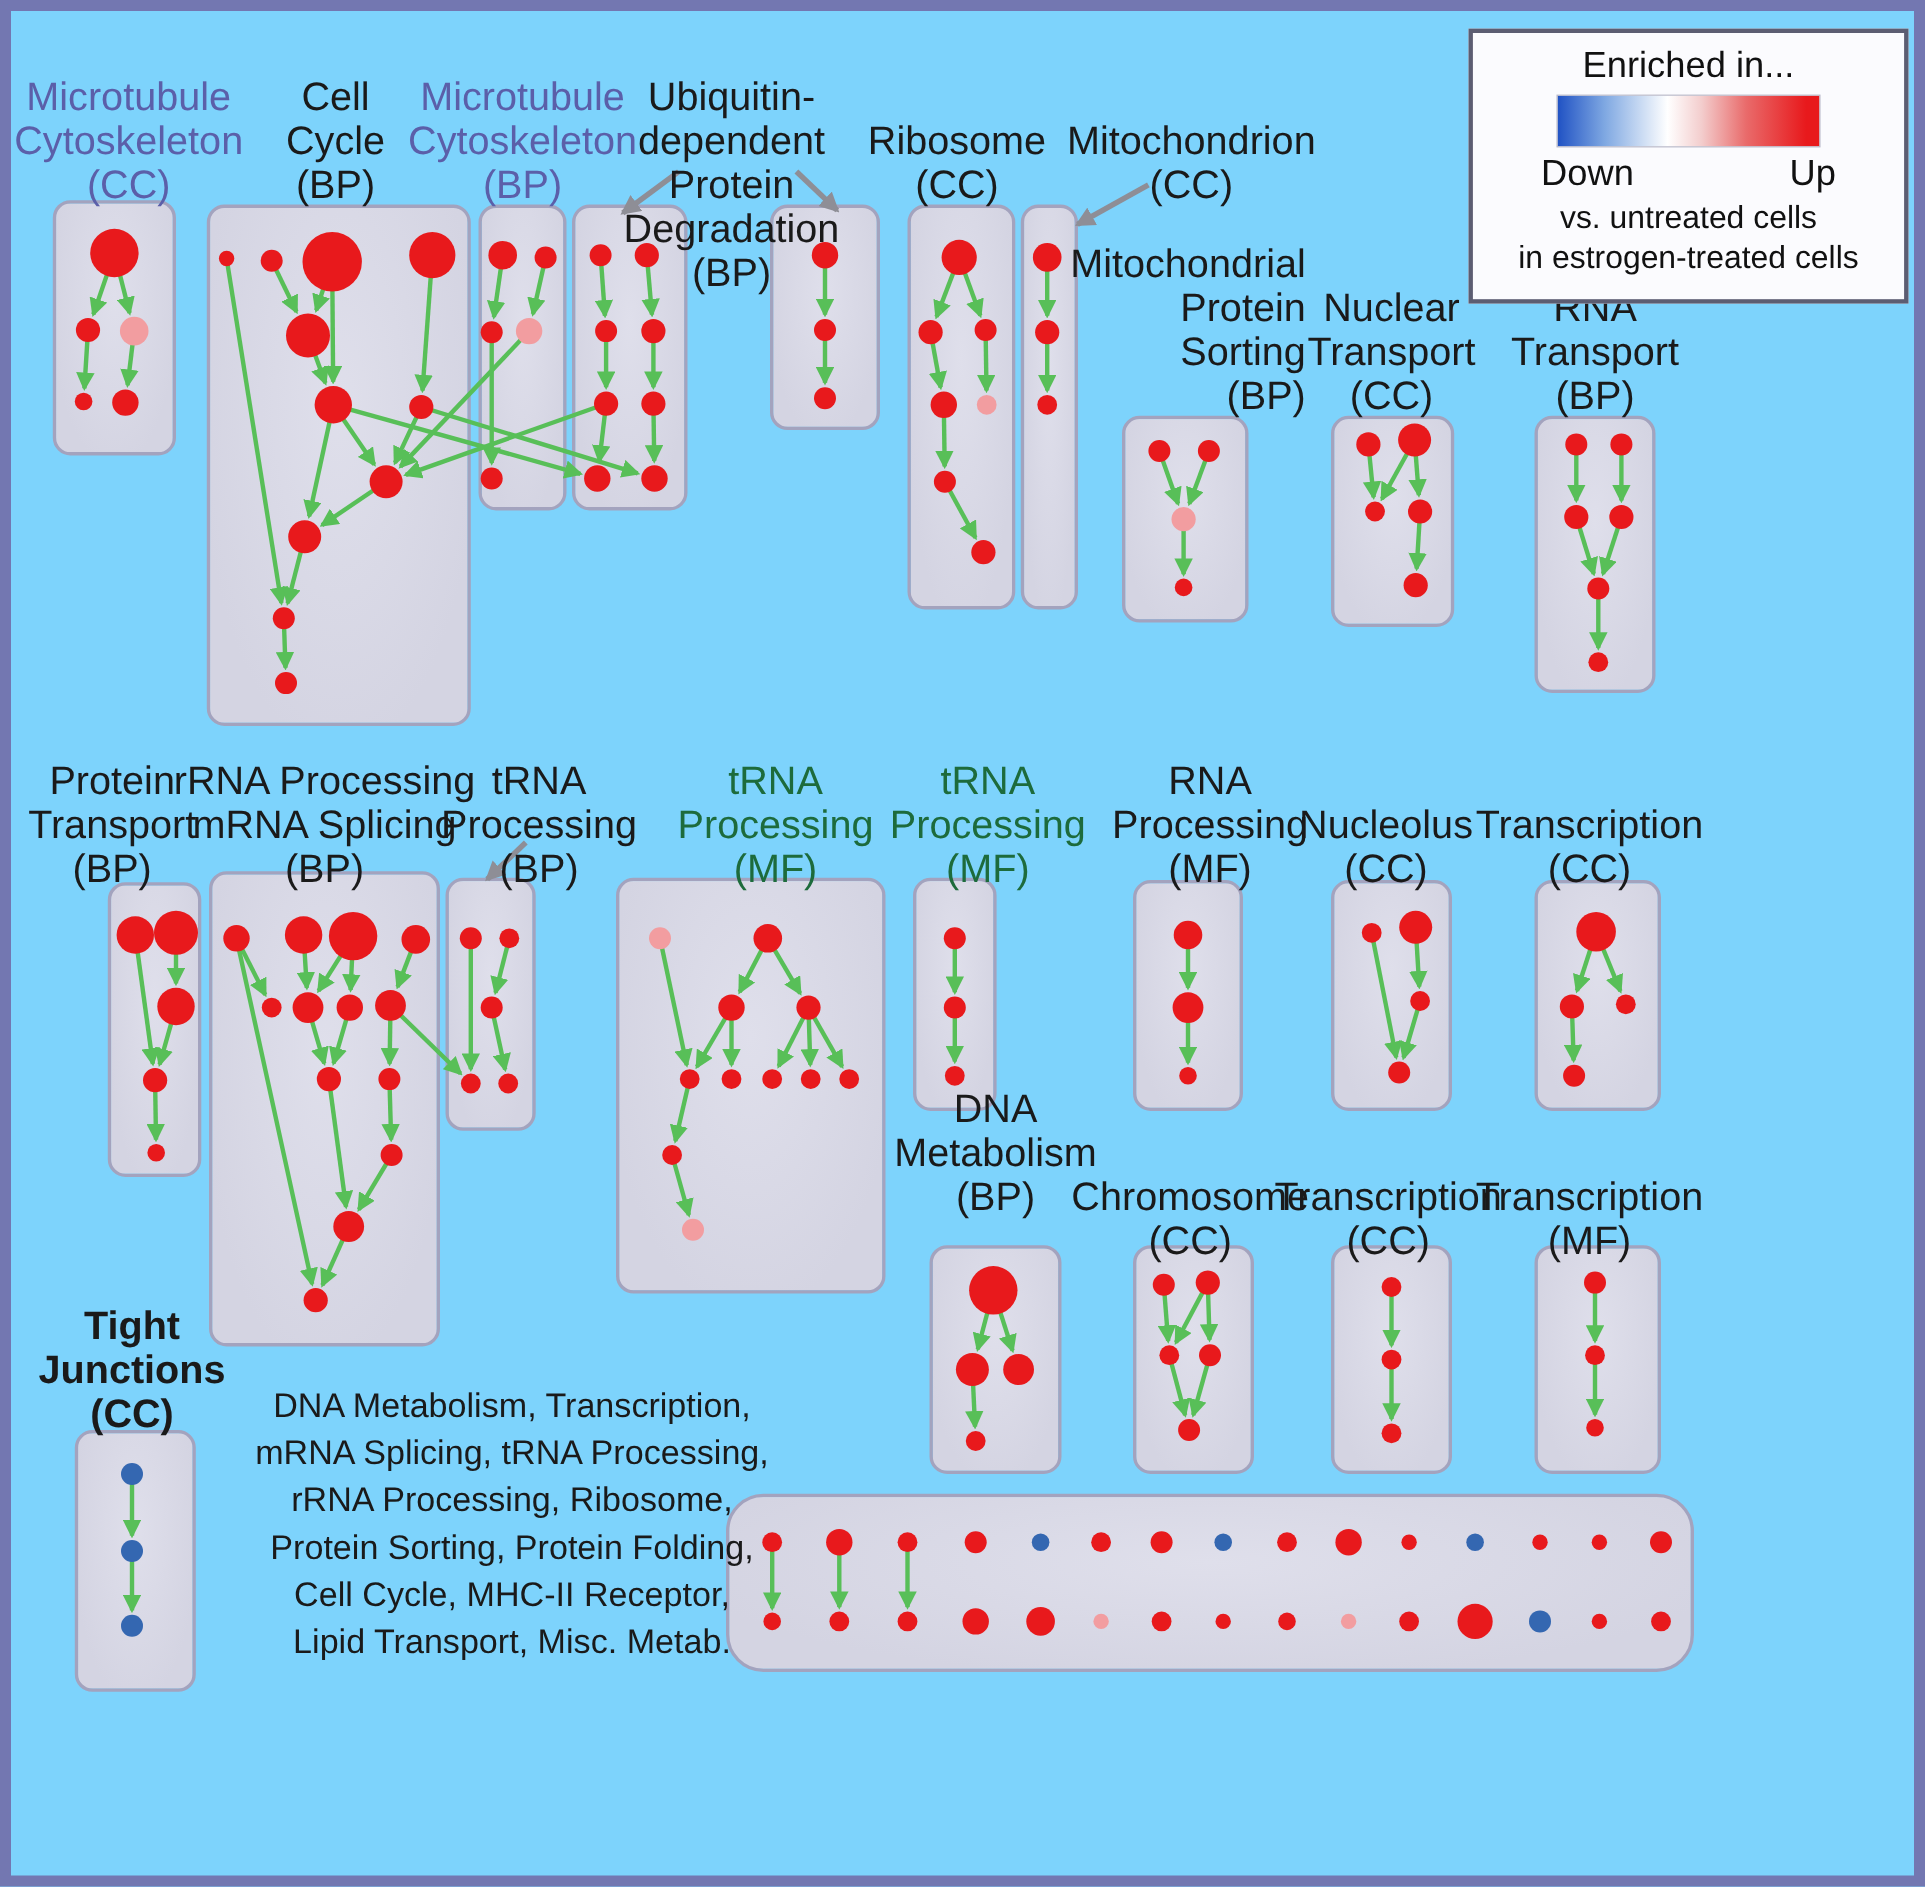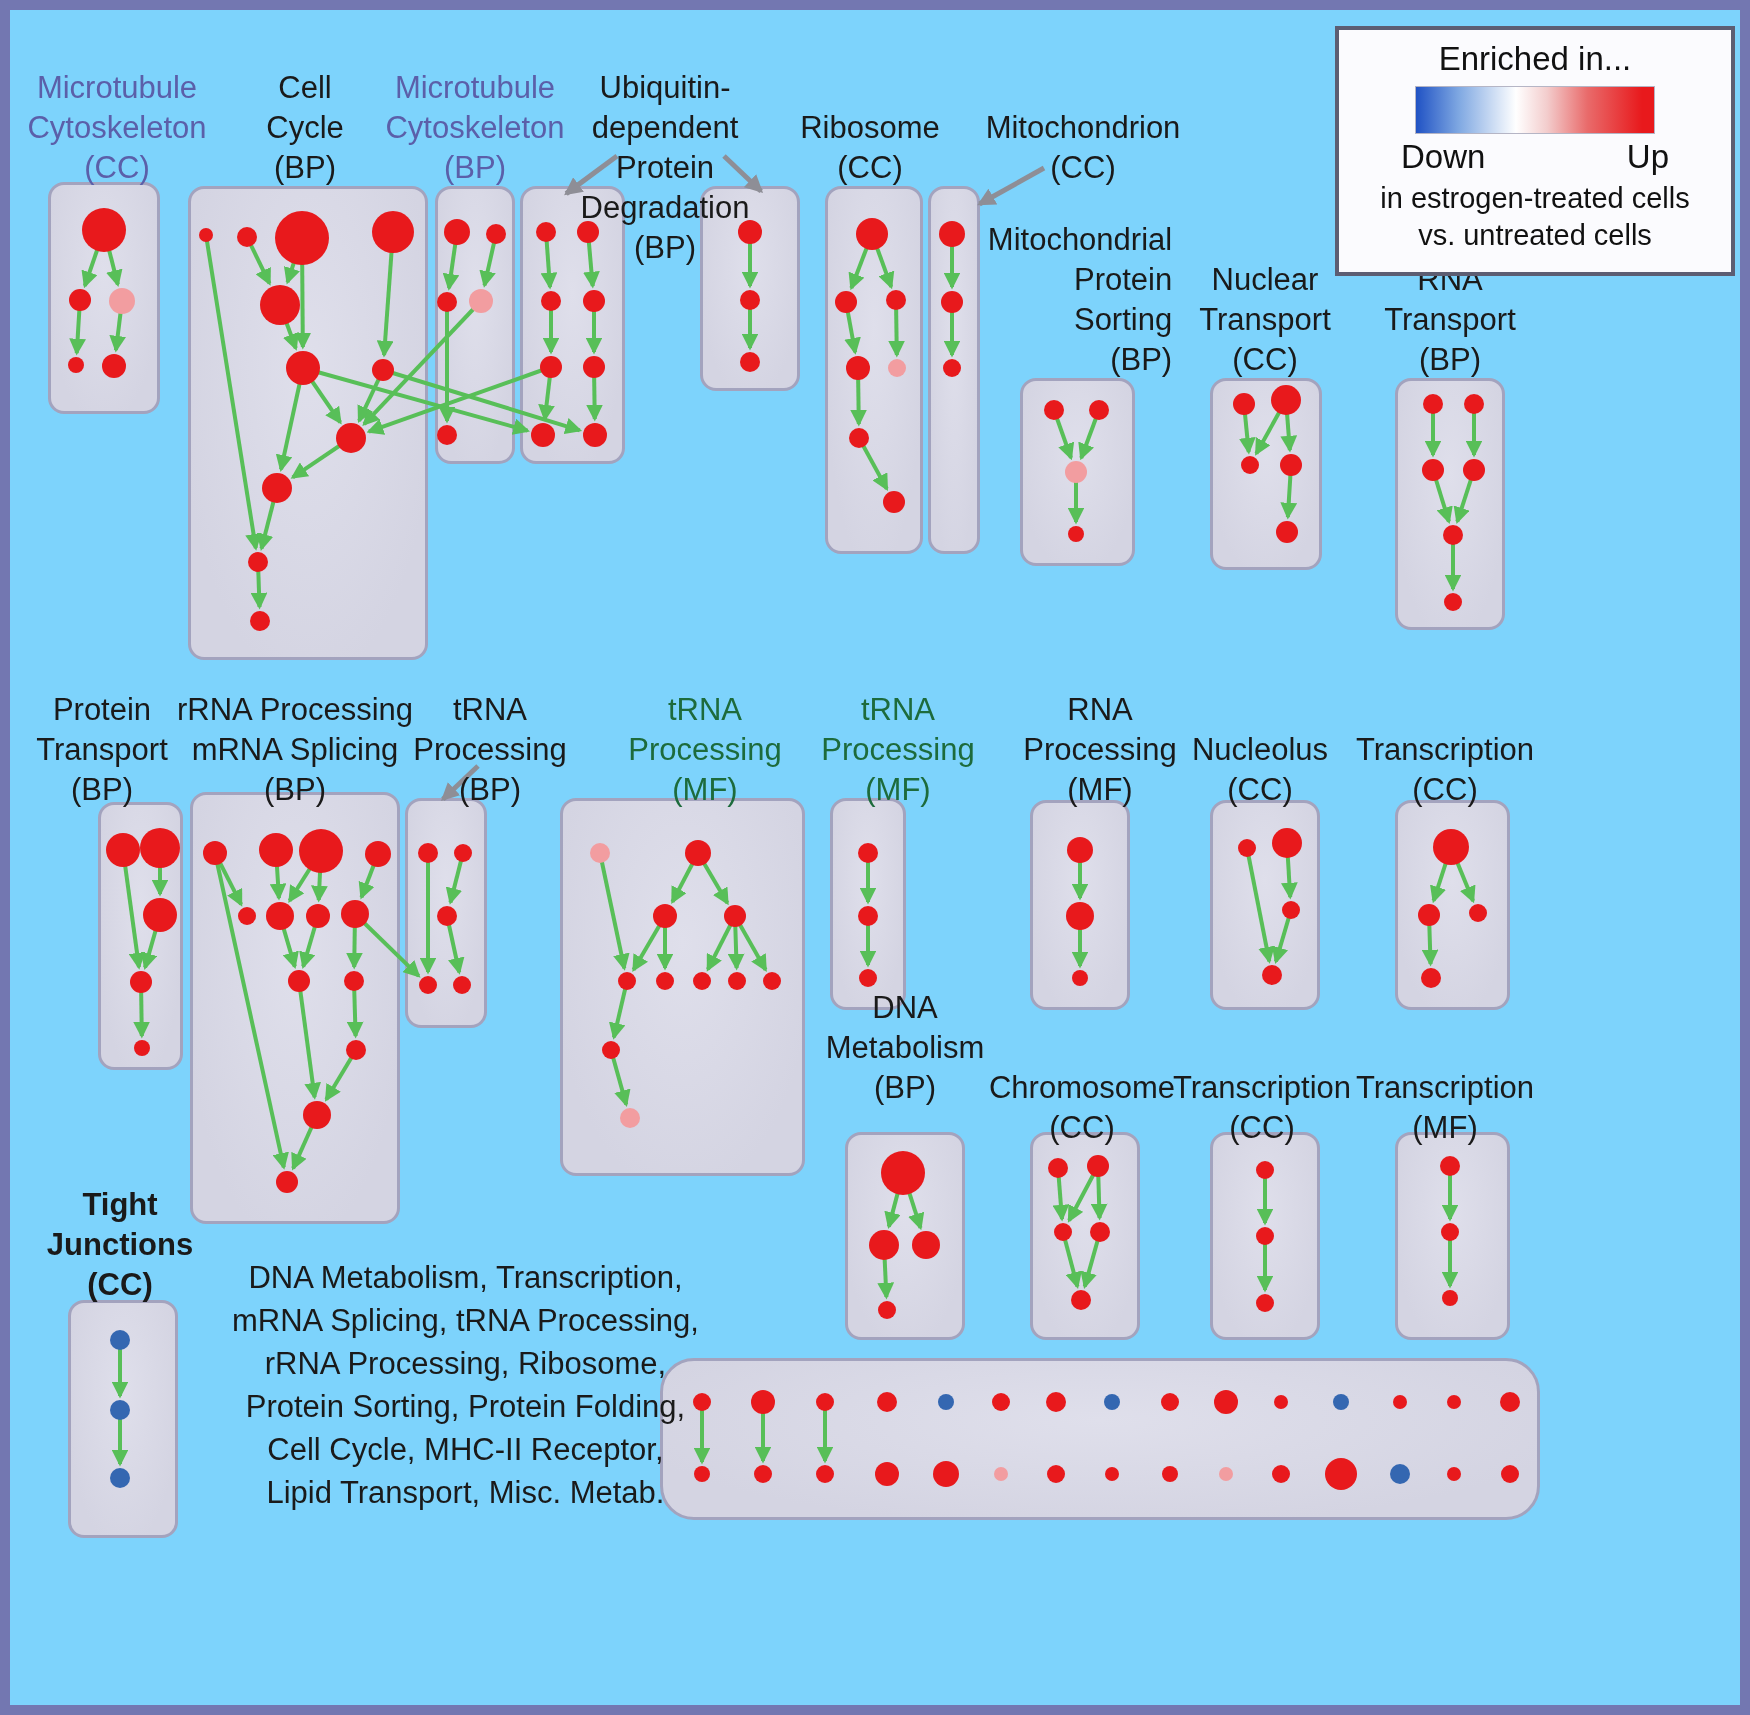--- a/index.html
+++ b/index.html
@@ -1,20 +1,20 @@
 <!DOCTYPE html>
 <html><head>
 <meta charset="utf-8">
 <style>
   *{box-sizing:border-box;margin:0;padding:0}
   html,body{width:1750px;height:1715px}
   body{font-family:"Liberation Sans",sans-serif;background:#aaabcc}
   #stage{position:relative;width:1750px;height:1715px;background:#7dd3fc;border:10px solid #7377b1;overflow:hidden}
   .cluster-box{position:absolute;background:radial-gradient(ellipse at 50% 38%,#dfdfeb 0%,#d4d4e2 78%);border:3px solid #a3a3be;border-radius:16px;z-index:1}
-  .cluster-label{position:absolute;transform:translateX(-50%);text-align:center;font-size:31px;line-height:40px;color:#1a1a1a;white-space:nowrap;z-index:3}
+  .cluster-label{position:absolute;transform:translateX(-50%);text-align:center;font-size:36px;line-height:40px;color:#1a1a1a;white-space:nowrap;z-index:3}
   #diagram-svg{position:absolute;left:0;top:0;z-index:2;pointer-events:none}
   .legend{position:absolute;left:1325px;top:16px;width:400px;height:250px;background:#fbfbfe;border:4px solid #5c5d72;z-index:4;text-align:center}
   .legend-title{font-size:33px;margin-top:10px;color:#111}
   .legend-gradient{width:240px;height:48px;margin:8px auto 4px;border:1px solid #b5b5c5}
   .legend-downup{width:268px;margin:0 auto 4px;display:flex;justify-content:space-between;font-size:33px;color:#111}
   .legend-sub{font-size:29px;line-height:37px;color:#111}
   .misc-text{position:absolute;left:222px;top:1246px;font-size:31px;line-height:43px;color:#1a1a1a;text-align:center;z-index:3;white-space:nowrap}
 </style>
 </head>
 <body>
@@ -302,22 +302,22 @@
       </g>
   </svg>
 
   <div class="legend">
     <div class="legend-title">Enriched in...</div>
     <div class="legend-gradient" id="legend-gradient" style="background: linear-gradient(to right, rgb(32, 82, 196) 0%, rgb(127, 168, 226) 18%, rgb(255, 255, 255) 42%, rgb(243, 205, 205) 55%, rgb(233, 107, 107) 72%, rgb(232, 25, 28) 95%);"></div>
     <div class="legend-downup">
       <span>Down</span>
       <span>Up</span>
     </div>
+    <div class="legend-sub">vs. untreated cells</div>
     <div class="legend-sub">in estrogen-treated cells</div>
-    <div class="legend-sub">vs. untreated cells</div>
   </div>
 
   <div class="misc-text" id="misc-text">DNA Metabolism, Transcription,<br>mRNA Splicing, tRNA Processing,<br>rRNA Processing, Ribosome,<br>Protein Sorting, Protein Folding,<br>Cell Cycle, MHC-II Receptor,<br>Lipid Transport, Misc. Metab.</div>
 
 <div class="cluster-box" style="left: 38px; top: 172px; width: 112px; height: 232px;"></div>
     <div class="cluster-label" style="left: 107px; top: 58px; color: rgb(91, 95, 169);">Microtubule<br>Cytoskeleton<br>(CC)</div>
     <div class="cluster-box" style="left: 178px; top: 176px; width: 240px; height: 474px;"></div>
     <div class="cluster-label" style="left: 295px; top: 58px;">Cell<br>Cycle<br>(BP)</div>
     <div class="cluster-box" style="left: 425px; top: 176px; width: 80px; height: 278px;"></div>
     <div class="cluster-label" style="left: 465px; top: 58px; color: rgb(91, 95, 169);">Microtubule<br>Cytoskeleton<br>(BP)</div>

